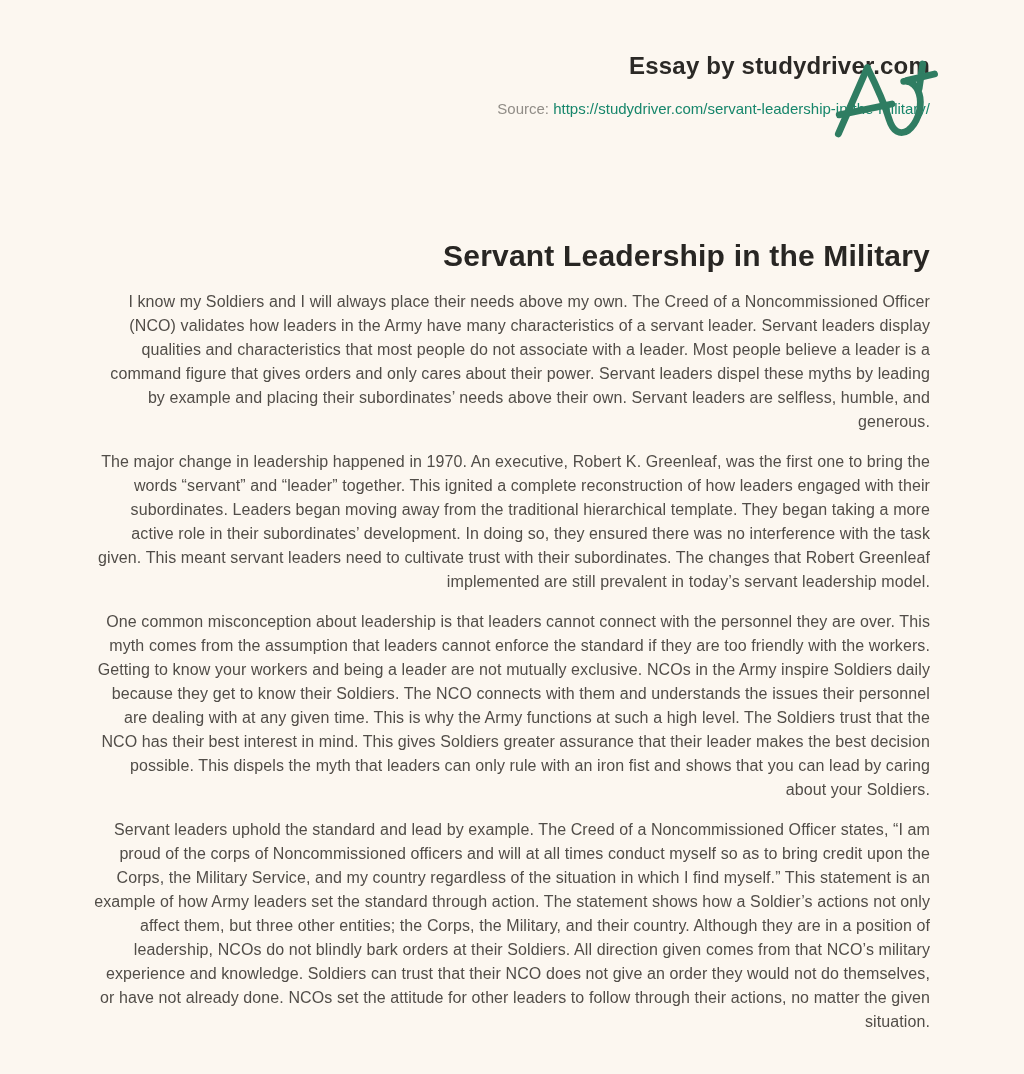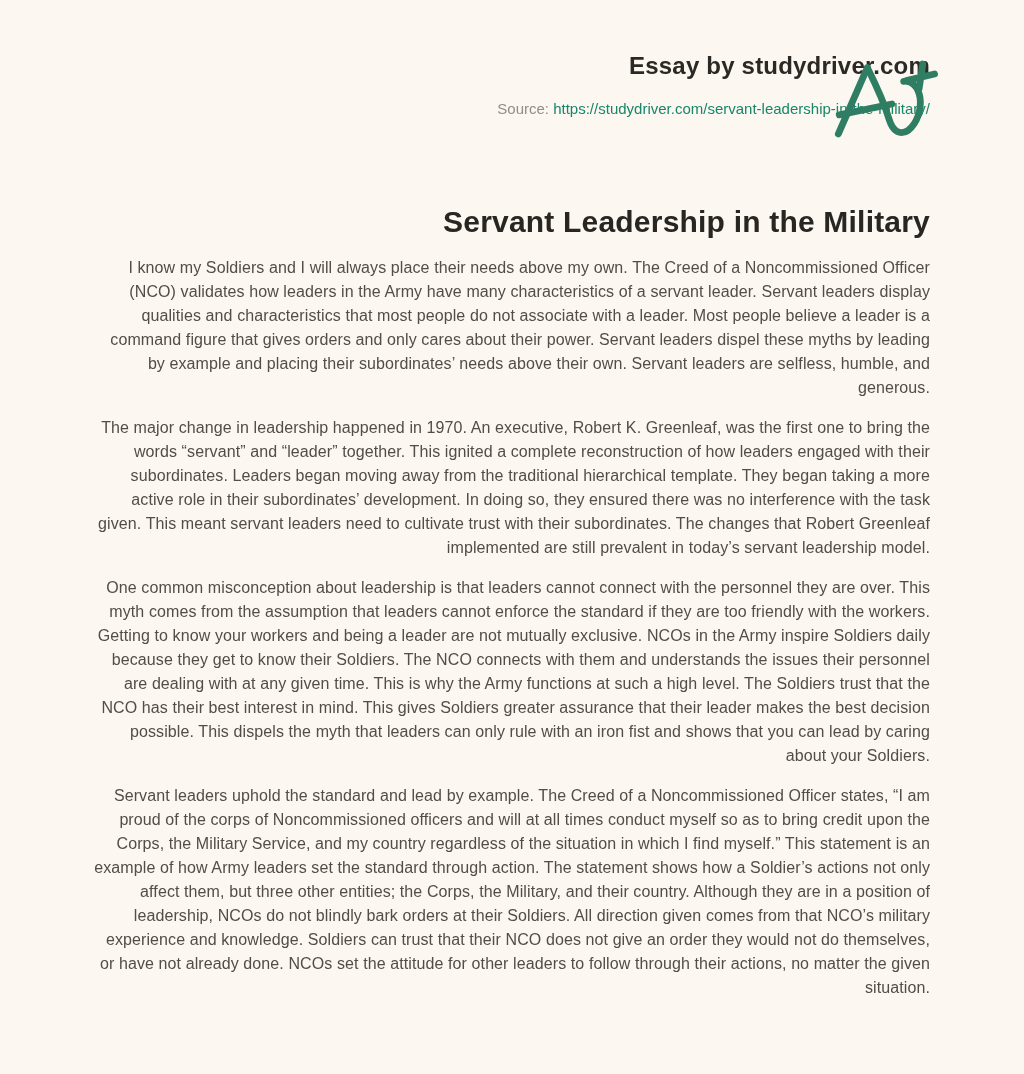--- a/index.html
+++ b/index.html
@@ -42,21 +42,21 @@
     text-decoration: none;
   }
   .logo {
     position: absolute;
     top: -12px;
     right: -10px;
     width: 118px;
     height: 108px;
   }
   .article-title {
-    margin: 84px 0 0 0;
+    margin: 118px 0 0 0;
     font-size: 30px;
     line-height: 36px;
     font-weight: 700;
     color: #282623;
     letter-spacing: 0.2px;
   }
   .article p {
     margin: 16px 0 0 0;
     font-size: 16px;
     line-height: 24px;

